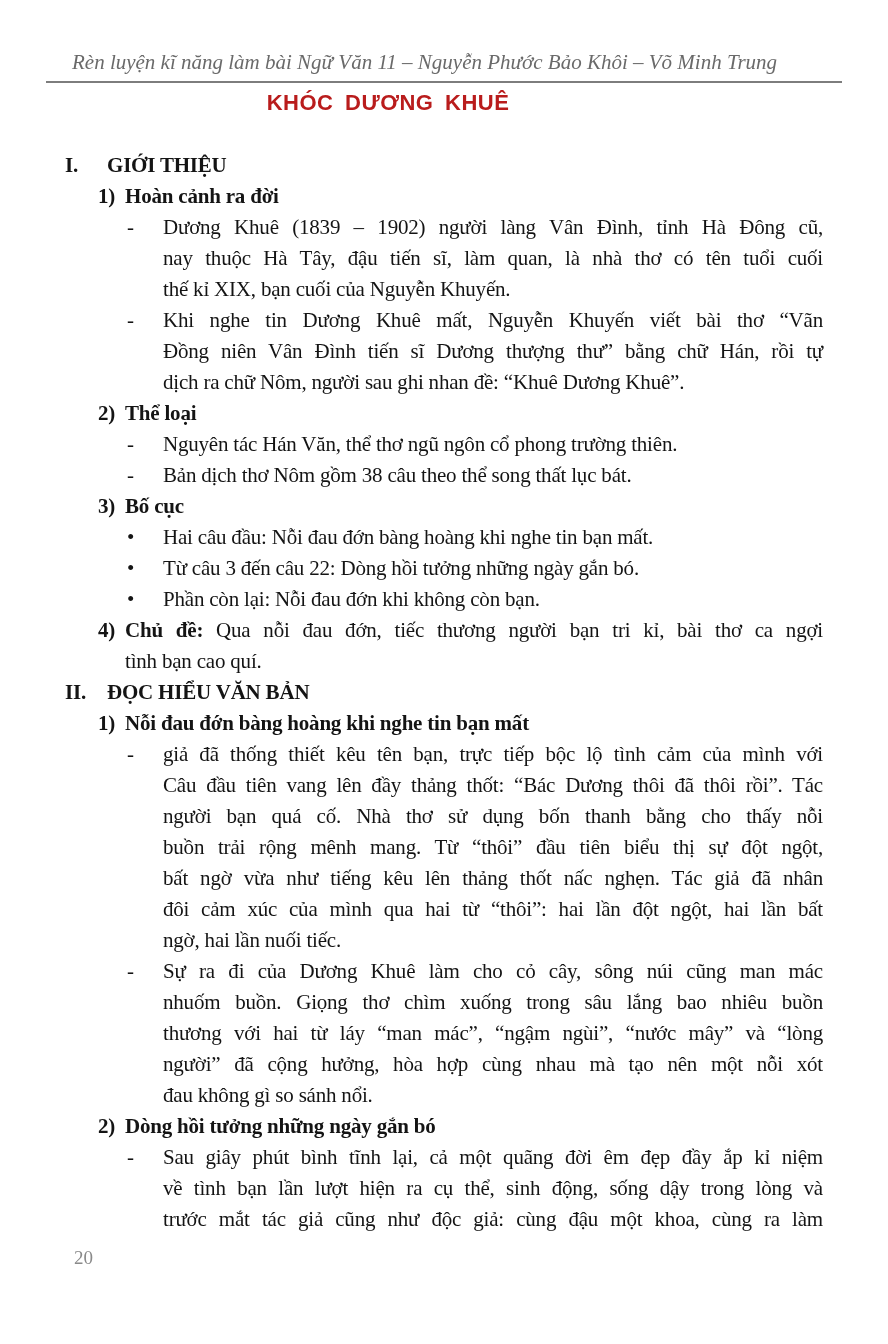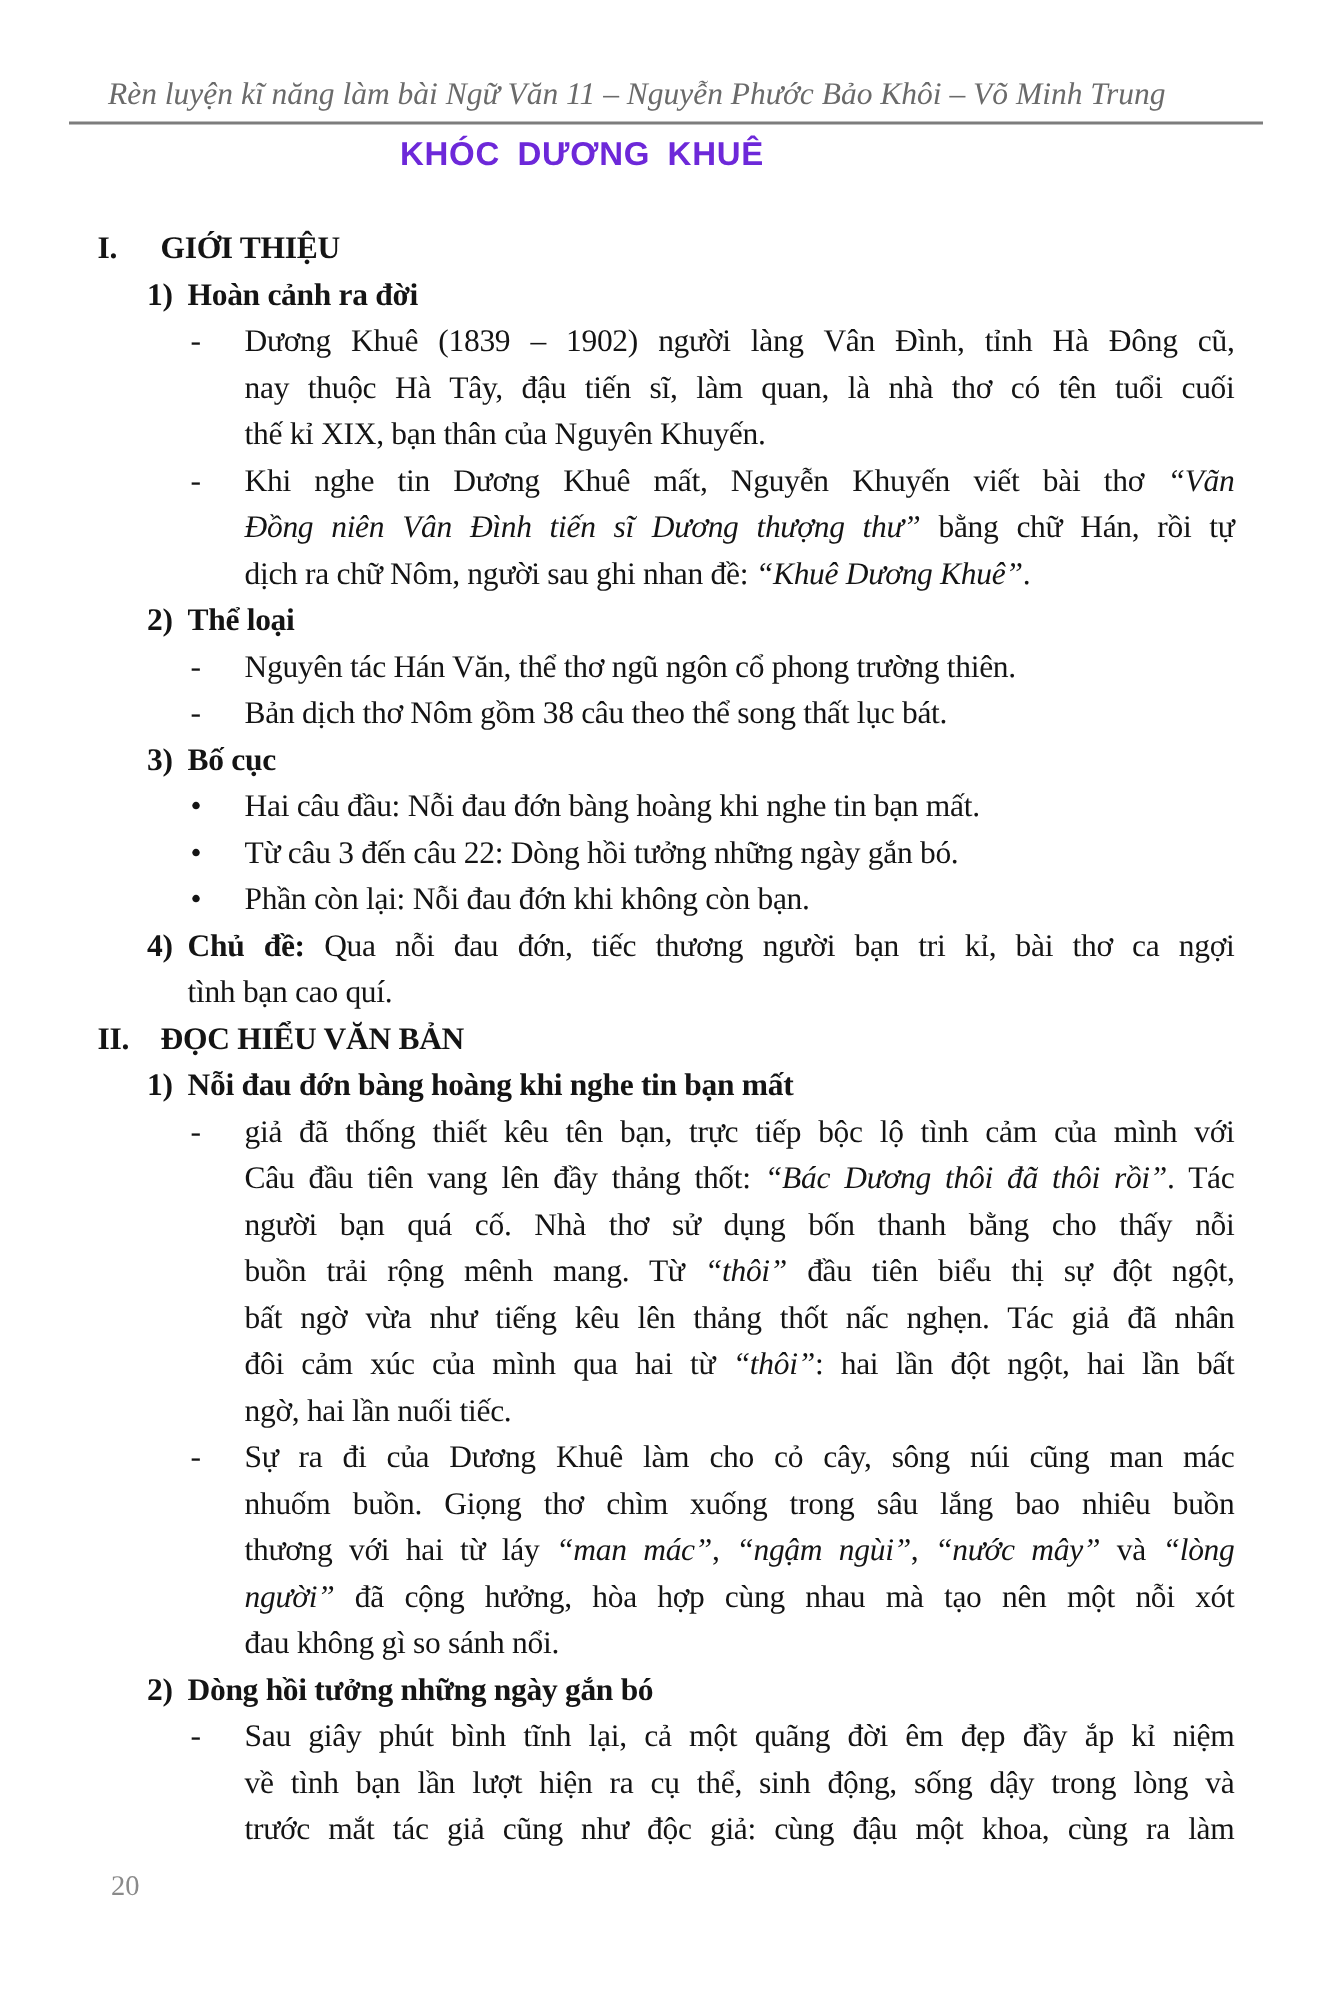--- a/index.html
+++ b/index.html
@@ -6,38 +6,38 @@
   body{width:888px;height:1344px;position:relative;overflow:hidden;
        font-family:"Liberation Serif","DejaVu Serif",serif;color:#141414;}
   .page{position:absolute;inset:0;background:#ffffff;padding-left:22px;}
 
   .header{position:absolute;left:46px;right:46px;top:50px;
           border-bottom:2px solid #7d7d7d;padding:0 0 7px 26px;
           font-style:italic;font-size:21px;line-height:24px;color:#6a6a6a;}
 
   .title{position:absolute;top:90px;left:0;width:776px;text-align:center;
          font-family:"Liberation Sans","DejaVu Sans",sans-serif;
-         font-weight:bold;font-size:22px;letter-spacing:.5px;word-spacing:5px;color:#6d28d9;}
+         font-weight:bold;font-size:22px;letter-spacing:.5px;word-spacing:5px;color:#b91c1c;}
 
   .docbody{position:absolute;top:150px;left:63px;width:760px;
            font-size:21px;line-height:31px;letter-spacing:-.2px;}
 
   .block{position:relative;}
   .marker{position:absolute;top:0;white-space:nowrap;}
   .h1   > .marker{left:2px;font-weight:bold;}
   .h1   > .textcol{margin-left:44px;}
   .h2   > .marker{left:35px;font-weight:bold;}
   .h2   > .textcol{margin-left:62px;}
   .li   > .marker{left:64px;}
   .li   > .textcol{margin-left:100px;}
 
   .line{text-align:left;}
   .line.just{text-align:justify;text-align-last:justify;}
   .b{font-weight:bold;margin-top:21px;}
-  .i{font-style:italic;}
+  .i{}
 
   .pagenum{position:absolute;left:74px;top:1247px;font-size:19px;color:#8a8a8a;}
 </style>
 </head>
 <body>
 
 <div class="page">
   <div class="header">
     <span>Rèn luyện kĩ năng làm bài Ngữ Văn 11 – Nguyễn Phước Bảo Khôi – Võ Minh Trung</span>
   </div>
@@ -53,21 +53,21 @@
         <span class="marker">1)</span>
         <div class="textcol">
           <div class="line"><span class="b">Hoàn cảnh ra đời</span></div>
         </div>
       </div>
       <div class="block li">
         <span class="marker">-</span>
         <div class="textcol">
           <div class="line just"><span>Dương Khuê (1839 – 1902) người làng Vân Đình, tỉnh Hà Đông cũ,</span></div>
           <div class="line just"><span>nay thuộc Hà Tây, đậu tiến sĩ, làm quan, là nhà thơ có tên tuổi cuối</span></div>
-          <div class="line"><span>thế kỉ XIX, bạn thân của Nguyên Khuyến.</span></div>
+          <div class="line"><span>thế kỉ XIX, bạn cuối của Nguyễn Khuyến.</span></div>
         </div>
       </div>
       <div class="block li">
         <span class="marker">-</span>
         <div class="textcol">
           <div class="line just"><span>Khi nghe tin Dương Khuê mất, Nguyễn Khuyến viết bài thơ </span><span class="i">“Vãn</span></div>
           <div class="line just"><span class="i">Đồng niên Vân Đình tiến sĩ Dương thượng thư”</span><span> bằng chữ Hán, rồi tự</span></div>
           <div class="line"><span>dịch ra chữ Nôm, người sau ghi nhan đề: </span><span class="i">“Khuê Dương Khuê”</span><span>.</span></div>
         </div>
       </div>

